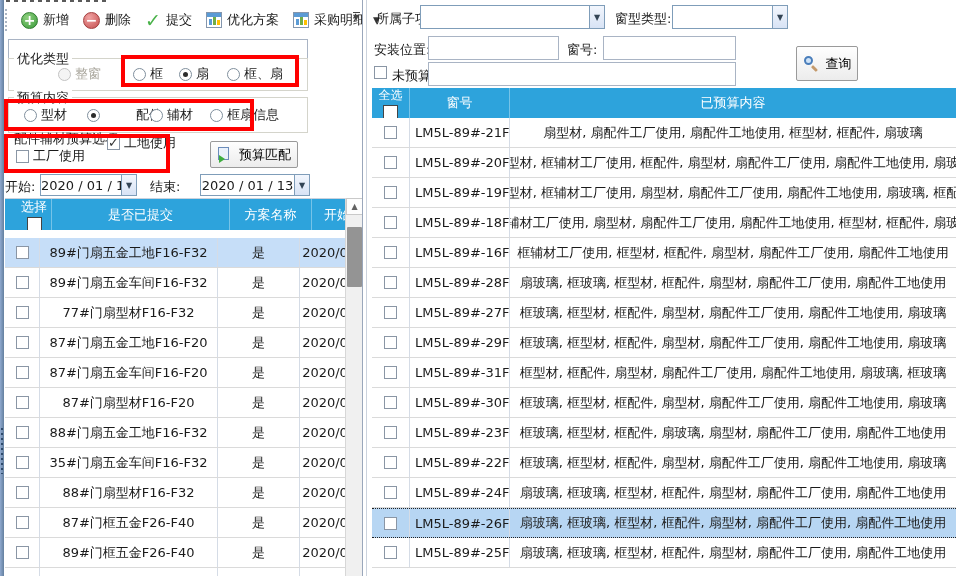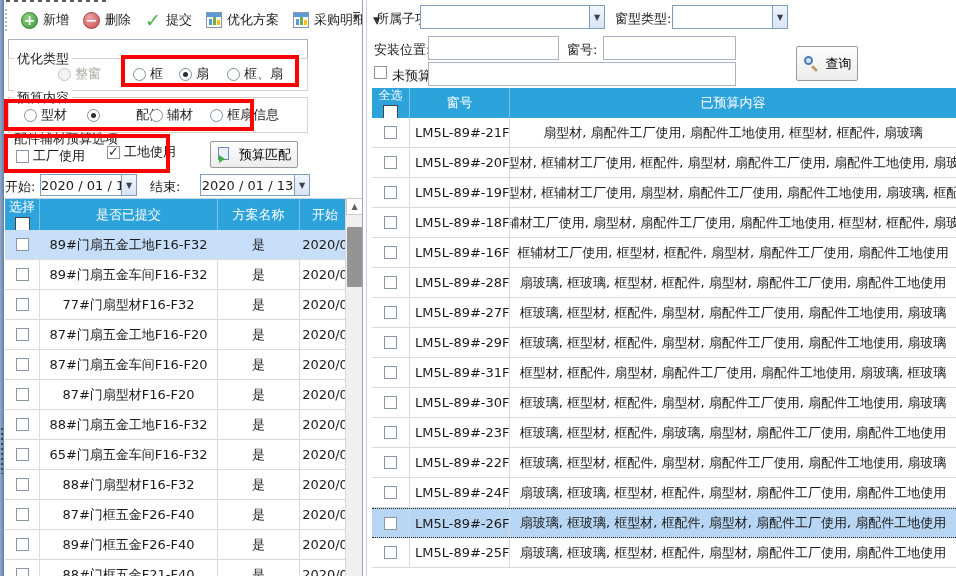--- a/index.html
+++ b/index.html
@@ -87,23 +87,23 @@
   .th:last-child { border-right:none; }
   .th .cb { border-color:#444; width:15px; height:15px; }
   .trow { display:grid; background:#fff; border-bottom:1px solid #dadada; }
   .cell { display:flex; align-items:center; justify-content:center; border-right:1px solid #d5dce6;
     overflow:hidden; white-space:nowrap; }
   .cell:last-child { border-right:none; }
 
   
   #left-table { position:absolute; left:5px; top:198px; width:340px; height:378px; overflow:hidden;
     border-top:1px solid #c9d2de; }
-  #left-table .thead { grid-template-columns:35px 178px 82px 50px; height:31px; }
+  #left-table .thead { grid-template-columns:35px 178px 82px 50px; height:31px;padding-left:12px; }
   #left-table .trow  { grid-template-columns:35px 178px 82px 50px; height:30px; }
-  .trow.lsel { background:#c6def8; }
+  .trow.lsel { background:#c6def8;margin-top:8px; }
   
   #left-scroll { position:absolute; left:345px; top:198px; width:17px; height:378px; background:#f0f0f0;
     border-left:1px solid #d7d7d7; }
   #left-scroll .sb-up { position:absolute; left:0; top:0; width:17px; height:17px; background:#fdfdfd;
     border:1px solid #c9c9c9; display:flex; align-items:center; justify-content:center; font-size:8px; color:#616161; }
   #left-scroll .sb-thumb { position:absolute; left:1px; top:29px; width:15px; height:60px; background:#949494; border-radius:1px; }
 
   
   #splitter { position:absolute; left:362px; top:0; width:10px; height:576px; background:#fff;
     border-left:1px solid #9aa7bb; }
@@ -220,21 +220,21 @@
     <span class="radio"></span>
     <span>框扇信息</span>
   </span>
   <div id="annot-2" class="annot"></div>
 
   <span id="aux-label">配件辅材预算选项</span>
   <span class="cb-item" style="left:16px;top:147px;">
     <span class="cb"></span>
     <span>工厂使用</span>
   </span>
-  <span class="cb-item" style="left:107px;top:143px;">
+  <span class="cb-item" style="left:107px;top:134px;">
     <span class="cb checked"></span>
     <span>工地使用</span>
   </span>
   <div id="annot-3" class="annot"></div>
 
   <button id="match-btn" class="btn3d">
     <span class="match-ico">
         <span class="pg"></span>
         <span class="ar"></span>
       </span>
@@ -322,21 +322,21 @@
             <span class="cb"></span>
           </div>
           <div class="cell">88#门扇五金工地F16-F32</div>
           <div class="cell">是</div>
           <div class="cell">2020/0</div>
         </div>
         <div class="trow">
           <div class="cell">
             <span class="cb"></span>
           </div>
-          <div class="cell">65#门扇五金车间F16-F32</div>
+          <div class="cell">35#门扇五金车间F16-F32</div>
           <div class="cell">是</div>
           <div class="cell">2020/0</div>
         </div>
         <div class="trow">
           <div class="cell">
             <span class="cb"></span>
           </div>
           <div class="cell">88#门扇型材F16-F32</div>
           <div class="cell">是</div>
           <div class="cell">2020/0</div>

